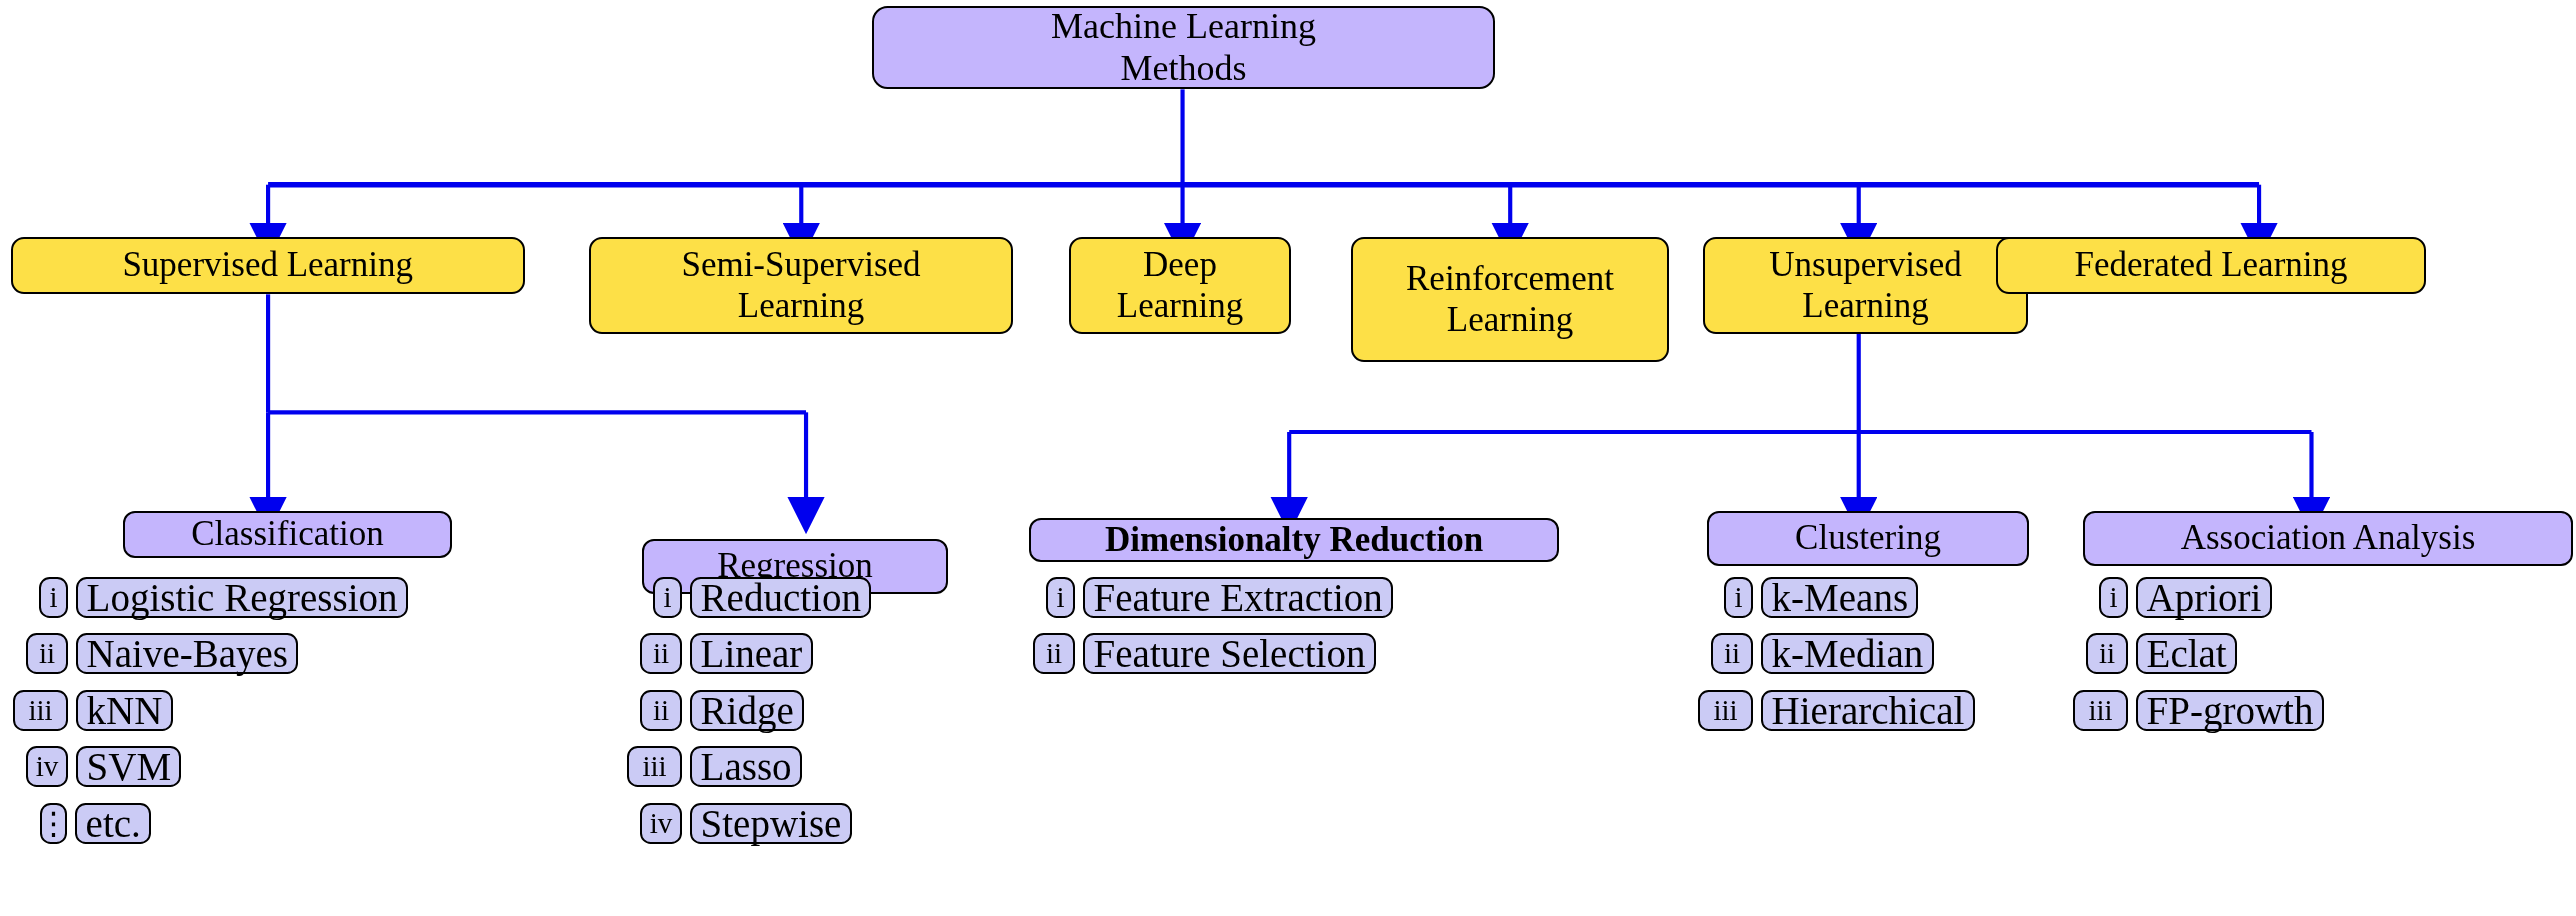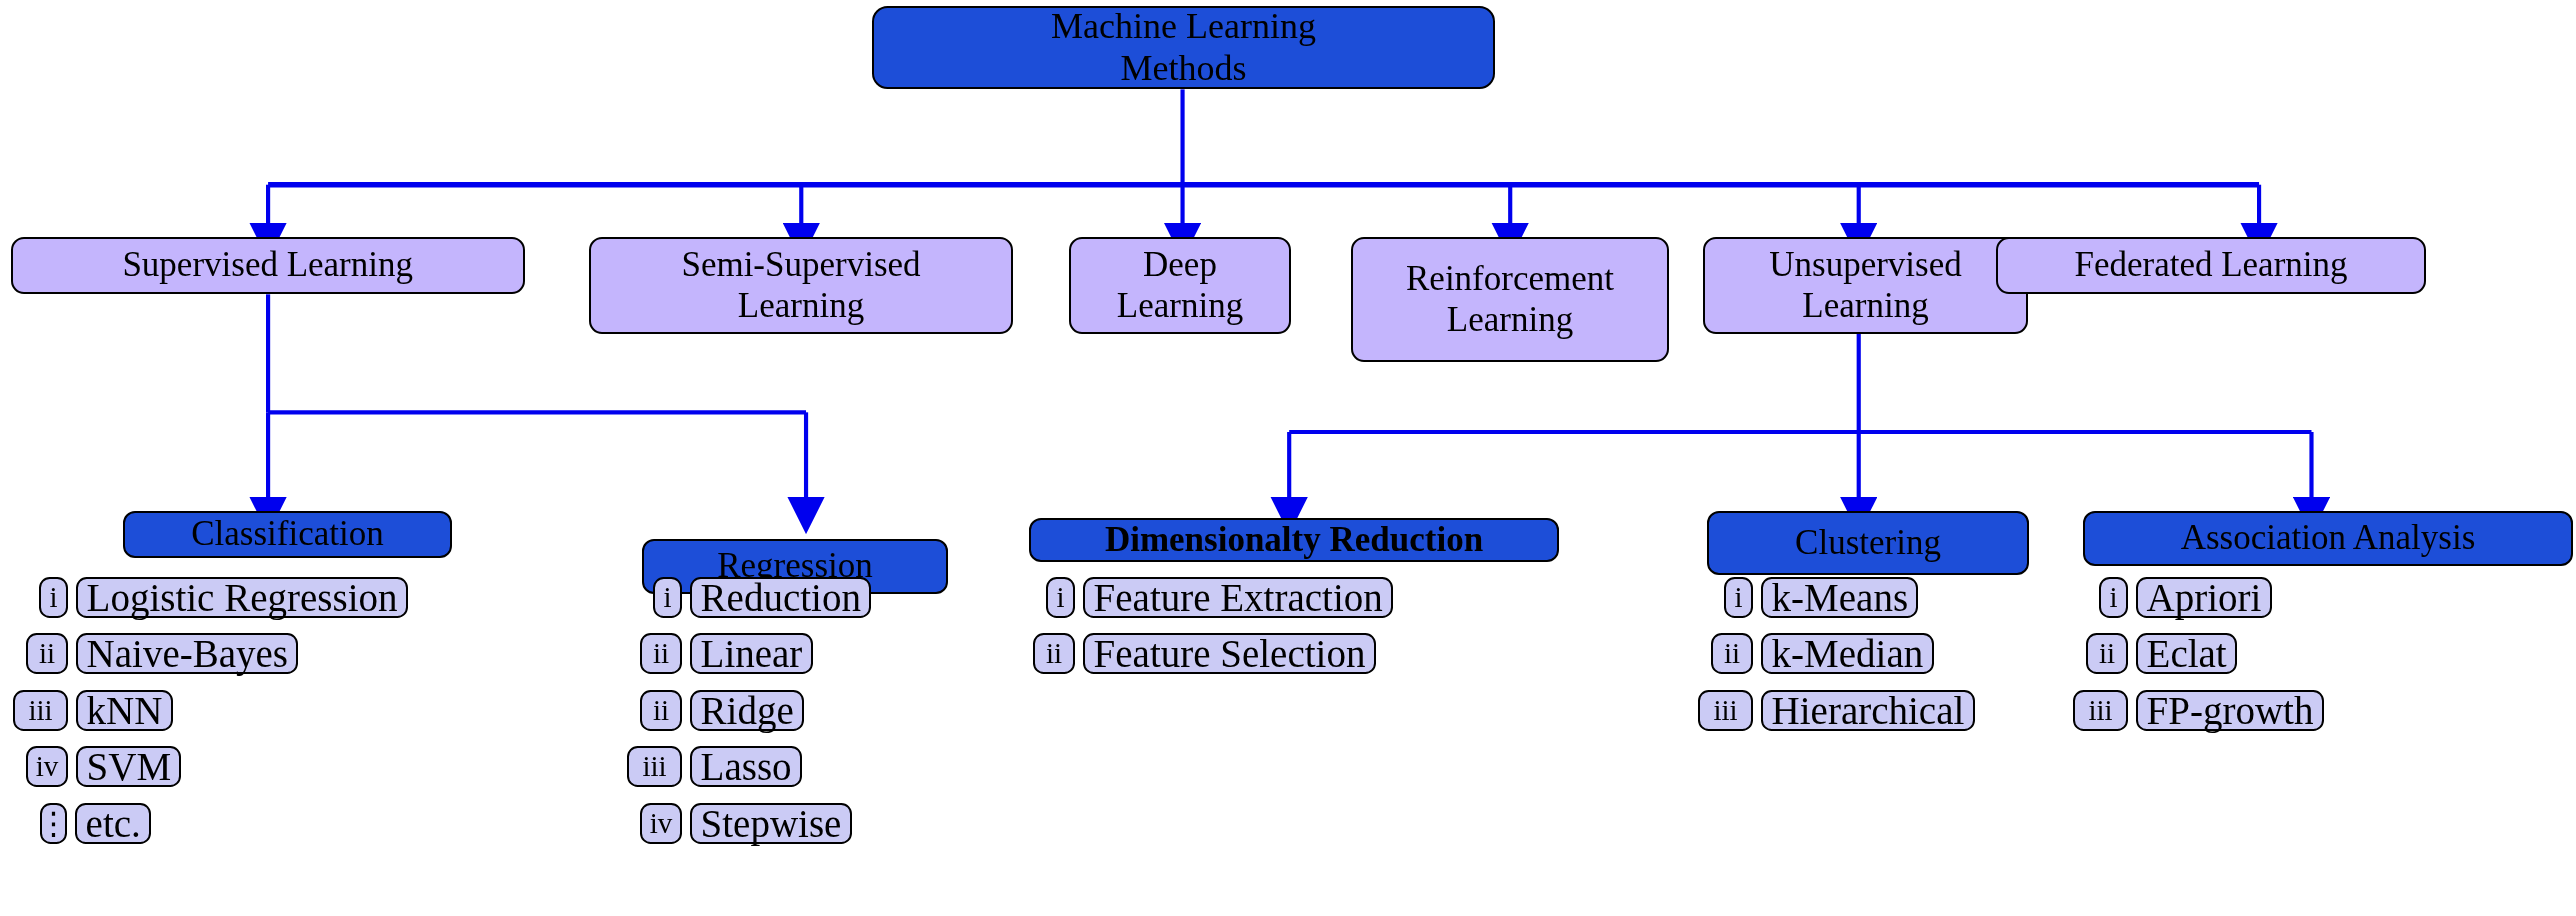--- a/index.html
+++ b/index.html
@@ -34,22 +34,22 @@
     border-radius: 13px;
     display: flex;
     align-items: center;
     justify-content: center;
     text-align: center;
     color: #000000;
     line-height: 1.16;
     padding: 1.2px 8.3px;
     white-space: pre-line;
   }
-  .node.cream  { background: #1d4ed8; }
-  .node.lav    { background: #c4b5fd; }
+  .node.cream  { background: #c4b5fd; }
+  .node.lav    { background: #fde047; }
 
   .root  { font-size: 36px; border-radius: 15.5px; }
   .lvl2  { font-size: 35px; }
   .cat   { font-size: 35px; border-radius: 12px; }
 
   
   .leafrow {
     position: absolute;
     display: flex;
     align-items: center;
@@ -187,21 +187,21 @@
       </div>
       <div class="node cream cat" style="left: 1029px; top: 518px; width: 530px; height: 44px; font-weight: bold;">Dimensionalty Reduction</div>
       <div class="leafrow" style="left: 1020px; top: 577px; padding-left: 26px;">
         <div class="badge" style="width: 29px;">i</div>
         <div class="pill">Feature Extraction</div>
       </div>
       <div class="leafrow" style="left: 1020px; top: 633px; padding-left: 13px;">
         <div class="badge" style="width: 42px;">ii</div>
         <div class="pill">Feature Selection</div>
       </div>
-      <div class="node cream cat" style="left: 1707px; top: 511px; width: 322px; height: 64px;">Clustering</div>
+      <div class="node cream cat" style="left: 1707px; top: 511px; width: 322px; height: 55px;">Clustering</div>
       <div class="leafrow" style="left: 1698px; top: 577px; padding-left: 26px;">
         <div class="badge" style="width: 29px;">i</div>
         <div class="pill">k-Means</div>
       </div>
       <div class="leafrow" style="left: 1698px; top: 633px; padding-left: 13px;">
         <div class="badge" style="width: 42px;">ii</div>
         <div class="pill">k-Median</div>
       </div>
       <div class="leafrow" style="left: 1698px; top: 690px; padding-left: 0px;">
         <div class="badge" style="width: 55px;">iii</div>

